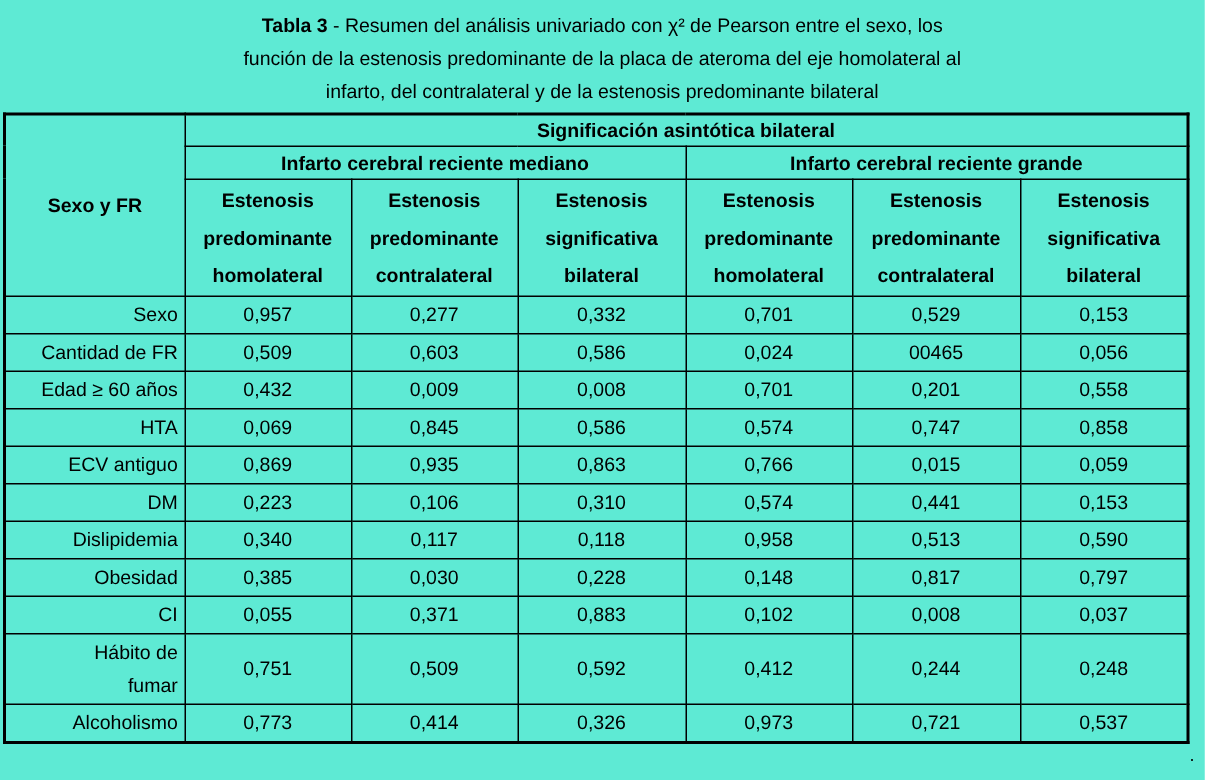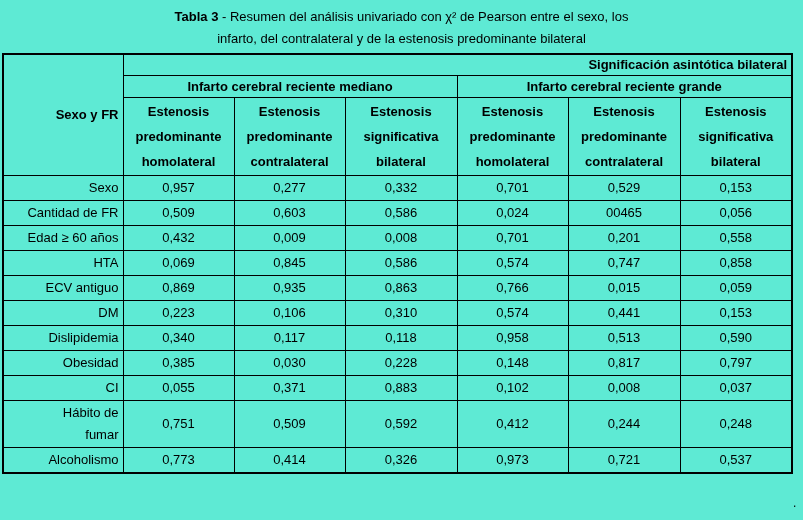--- a/index.html
+++ b/index.html
@@ -31,21 +31,21 @@
     border: 1px solid #000;
     font-size: 13px;
     padding: 1px 4px;
     vertical-align: middle;
     overflow: hidden;
   }
   td.corner {
     font-weight: bold;
     text-align: center;
   }
-  tr.hA td { font-weight: bold; text-align: right; height: 21px; }
+  tr.hA td { font-weight: bold; text-align: center; height: 21px; }
   tr.hB td { font-weight: bold; text-align: center; height: 22px; margin-top: 41px; }
   tr.hC td {
     font-weight: bold;
     text-align: center;
     line-height: 25px;
     white-space: pre-line;
     height: 76px;
     margin-top: 16px;
   }
   tbody td { height: 24px; }
@@ -63,20 +63,21 @@
     font-size: 12px;
   }
 </style>
 </head>
 <body>
 
 <div class="page">
 
   <div class="title">
     <div><span class="bold">Tabla 3</span><span> - Resumen del análisis univariado con χ² de Pearson entre el sexo, los</span></div>
+    <div>función de la estenosis predominante de la placa de ateroma del eje homolateral al</div>
     <div>infarto, del contralateral y de la estenosis predominante bilateral</div>
   </div>
 
   <table class="data">
     <colgroup>
       <col style="width:120px">
       <col style="width:111px">
         <col style="width:111px">
         <col style="width:112px">
       <col style="width:111px">

